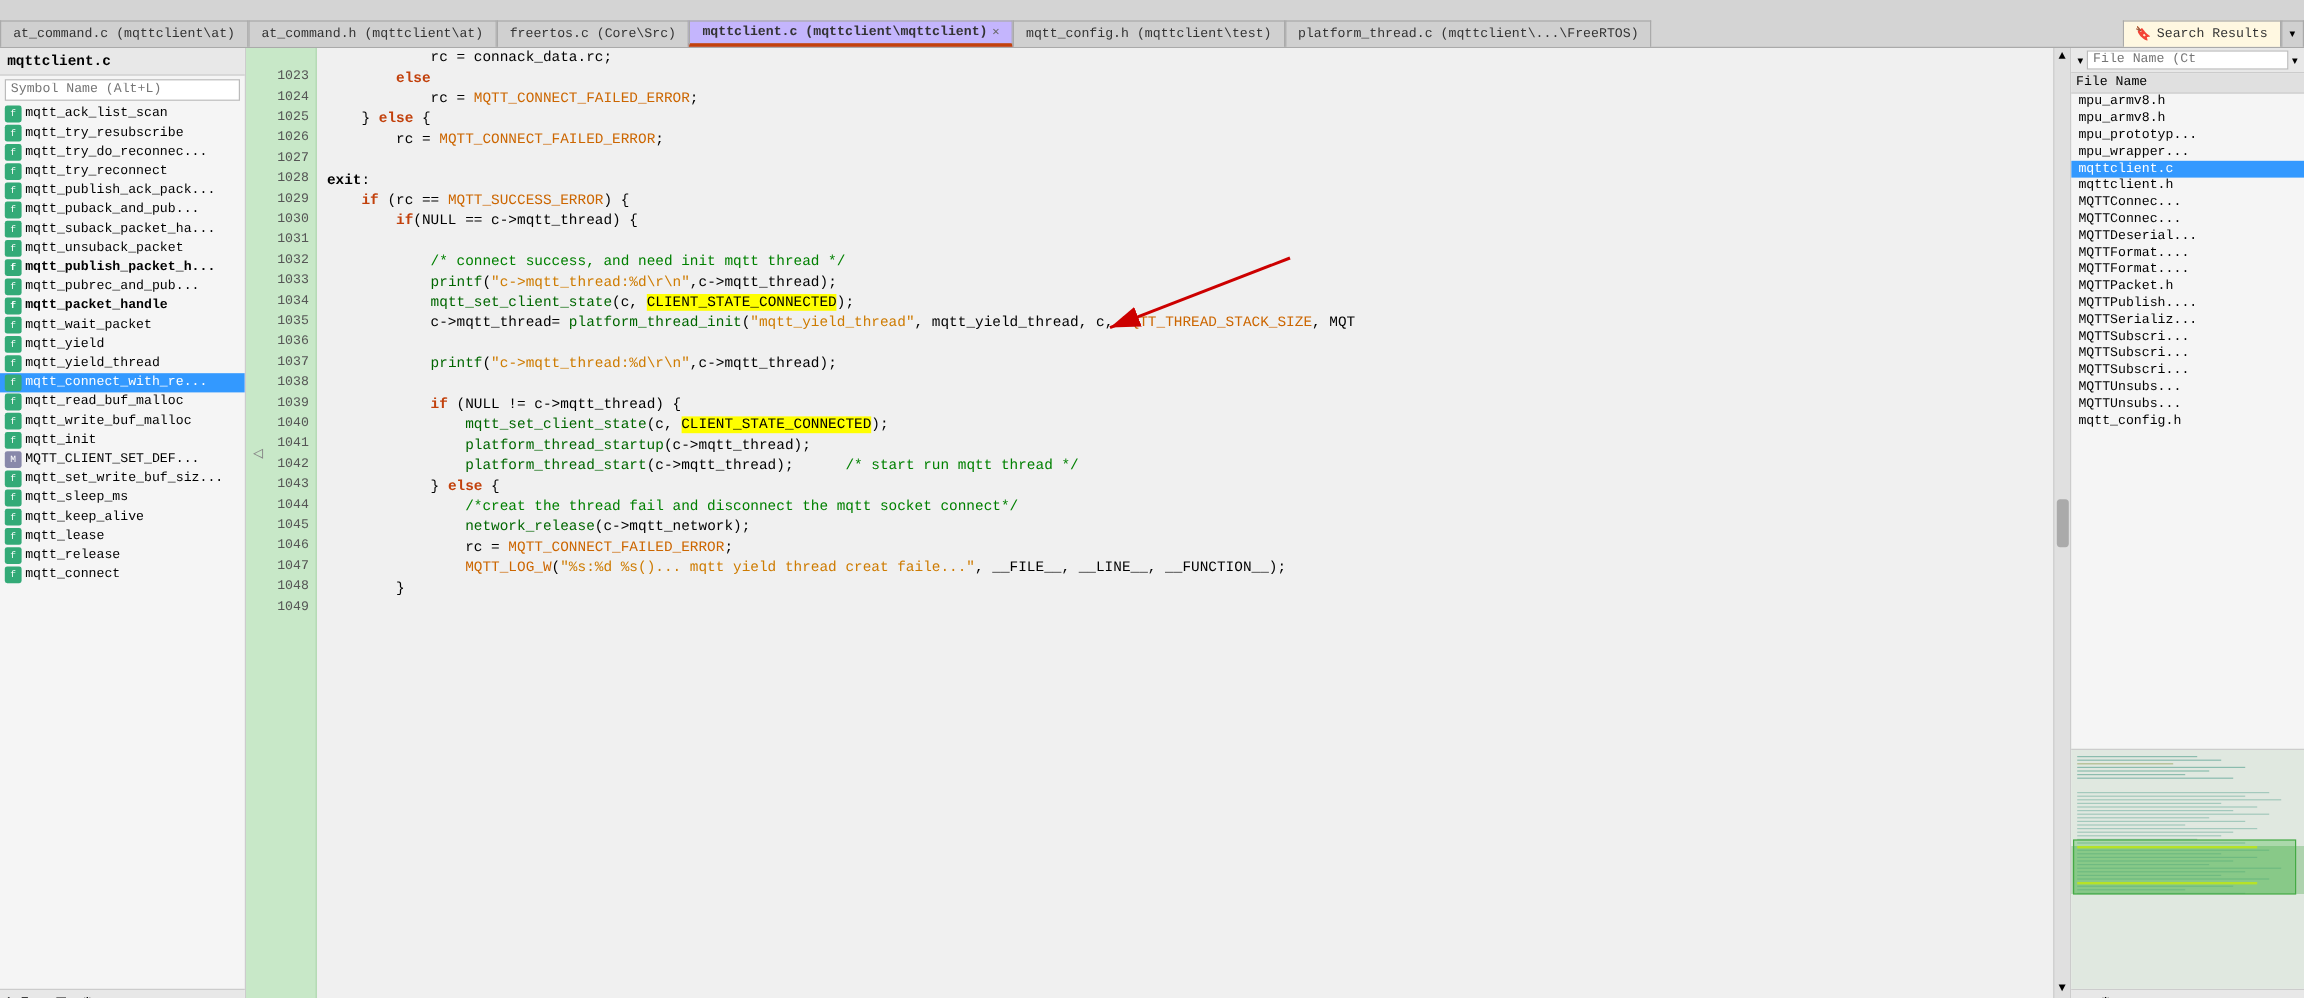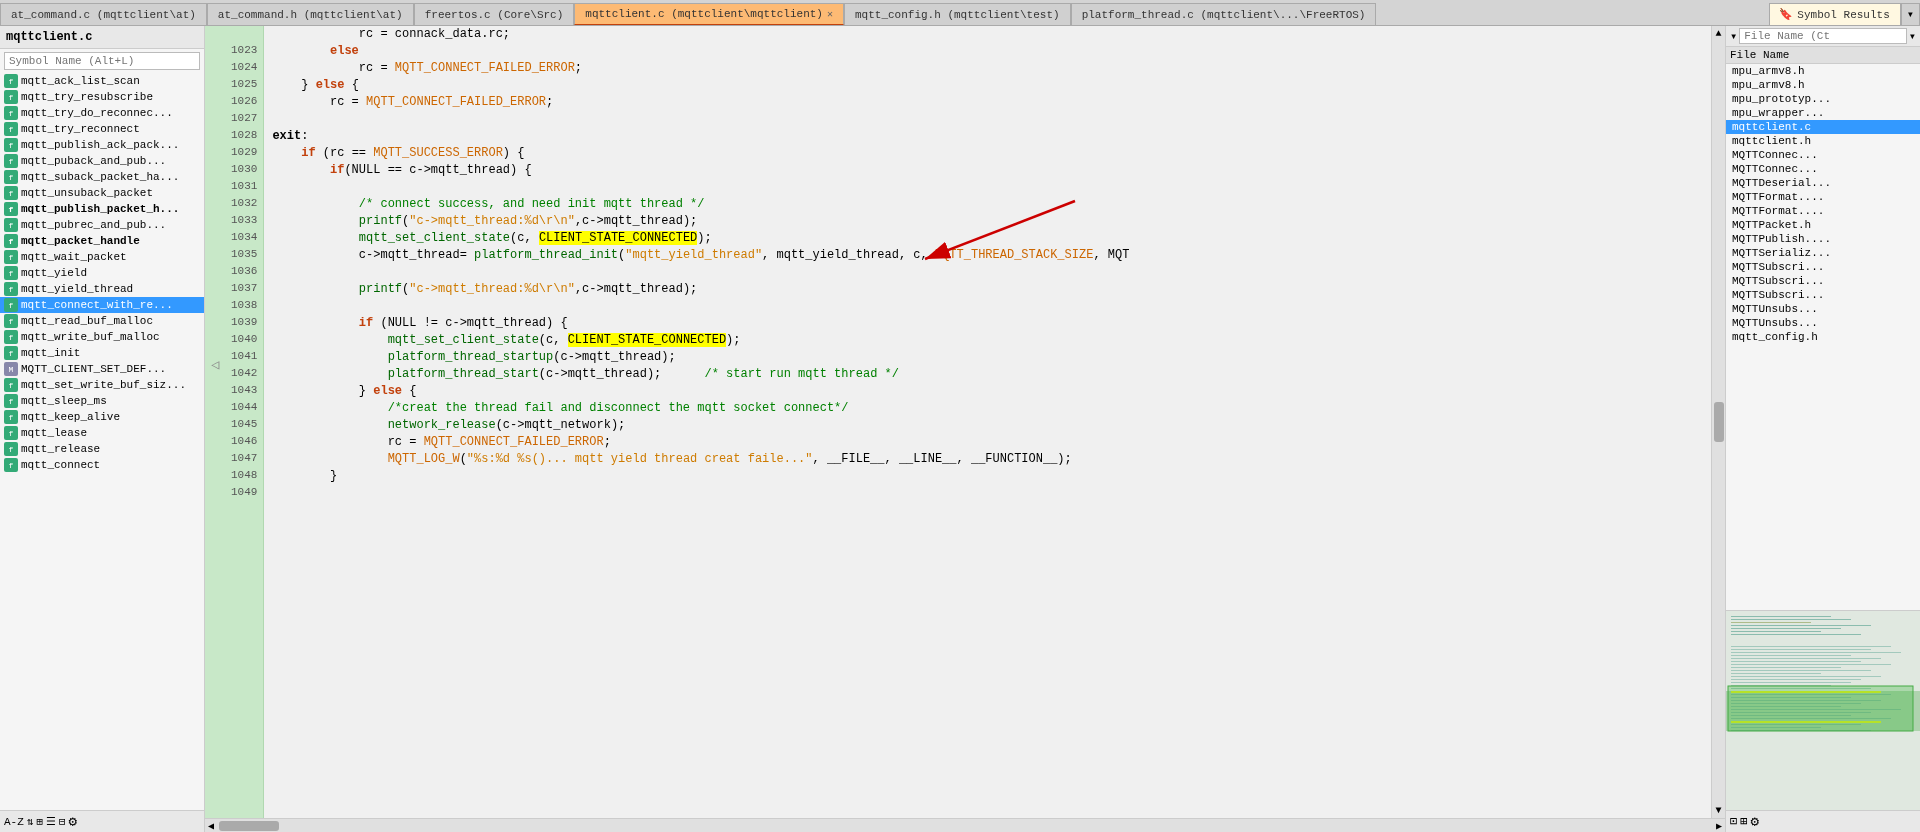--- a/index.html
+++ b/index.html
@@ -2,42 +2,42 @@
 <html><head>
   <meta charset="utf-8">
   <style>
     * { margin: 0; padding: 0; box-sizing: border-box; }
     body { font-family: 'Consolas', 'Courier New', monospace; font-size: 12px; background: #f0f0f0; overflow: hidden; width: 1920px; height: 832px; }
 
     
     .tab-bar {
       display: flex;
       background: #d4d4d4;
-      height: 26px;
+      height: 40px;
       align-items: flex-end;
       border-bottom: 1px solid #aaa;
     }
     .tab {
       display: flex;
       align-items: center;
       padding: 3px 10px;
       background: #d0d0d0;
       border: 1px solid #aaa;
       border-bottom: none;
       height: 22px;
       font-size: 11px;
       cursor: pointer;
       white-space: nowrap;
       color: #333;
       gap: 4px;
     }
     .tab.active {
-      background: #fdba74;
-      border-bottom: 1px solid #c2410c;
-      font-weight: normal;
+      background: #c4b5fd;
+      border-bottom: 3px solid #c2410c;
+      font-weight: bold;
     }
     .tab .close-btn {
       color: #666;
       font-size: 10px;
     }
     .tab-search {
       margin-left: auto;
       display: flex;
       align-items: center;
       padding: 3px 10px;
@@ -283,21 +283,21 @@
     <span class="close-btn">✕</span>
   </div>
   <div class="tab">
     <span>mqtt_config.h (mqttclient\test)</span>
   </div>
   <div class="tab">
     <span>platform_thread.c (mqttclient\...\FreeRTOS)</span>
   </div>
   <div class="tab-search">
     <span style="color:#333;">🔖</span>
-    <span>Symbol Results</span>
+    <span>Search Results</span>
   </div>
   <div class="tab-dropdown">▾</div>
 </div>
 
 <div class="main-layout">
 
   <div class="sidebar">
     <div class="sidebar-title">mqttclient.c</div>
     <input class="sidebar-search" placeholder="Symbol Name (Alt+L)" style="">
     <div class="symbol-list">

